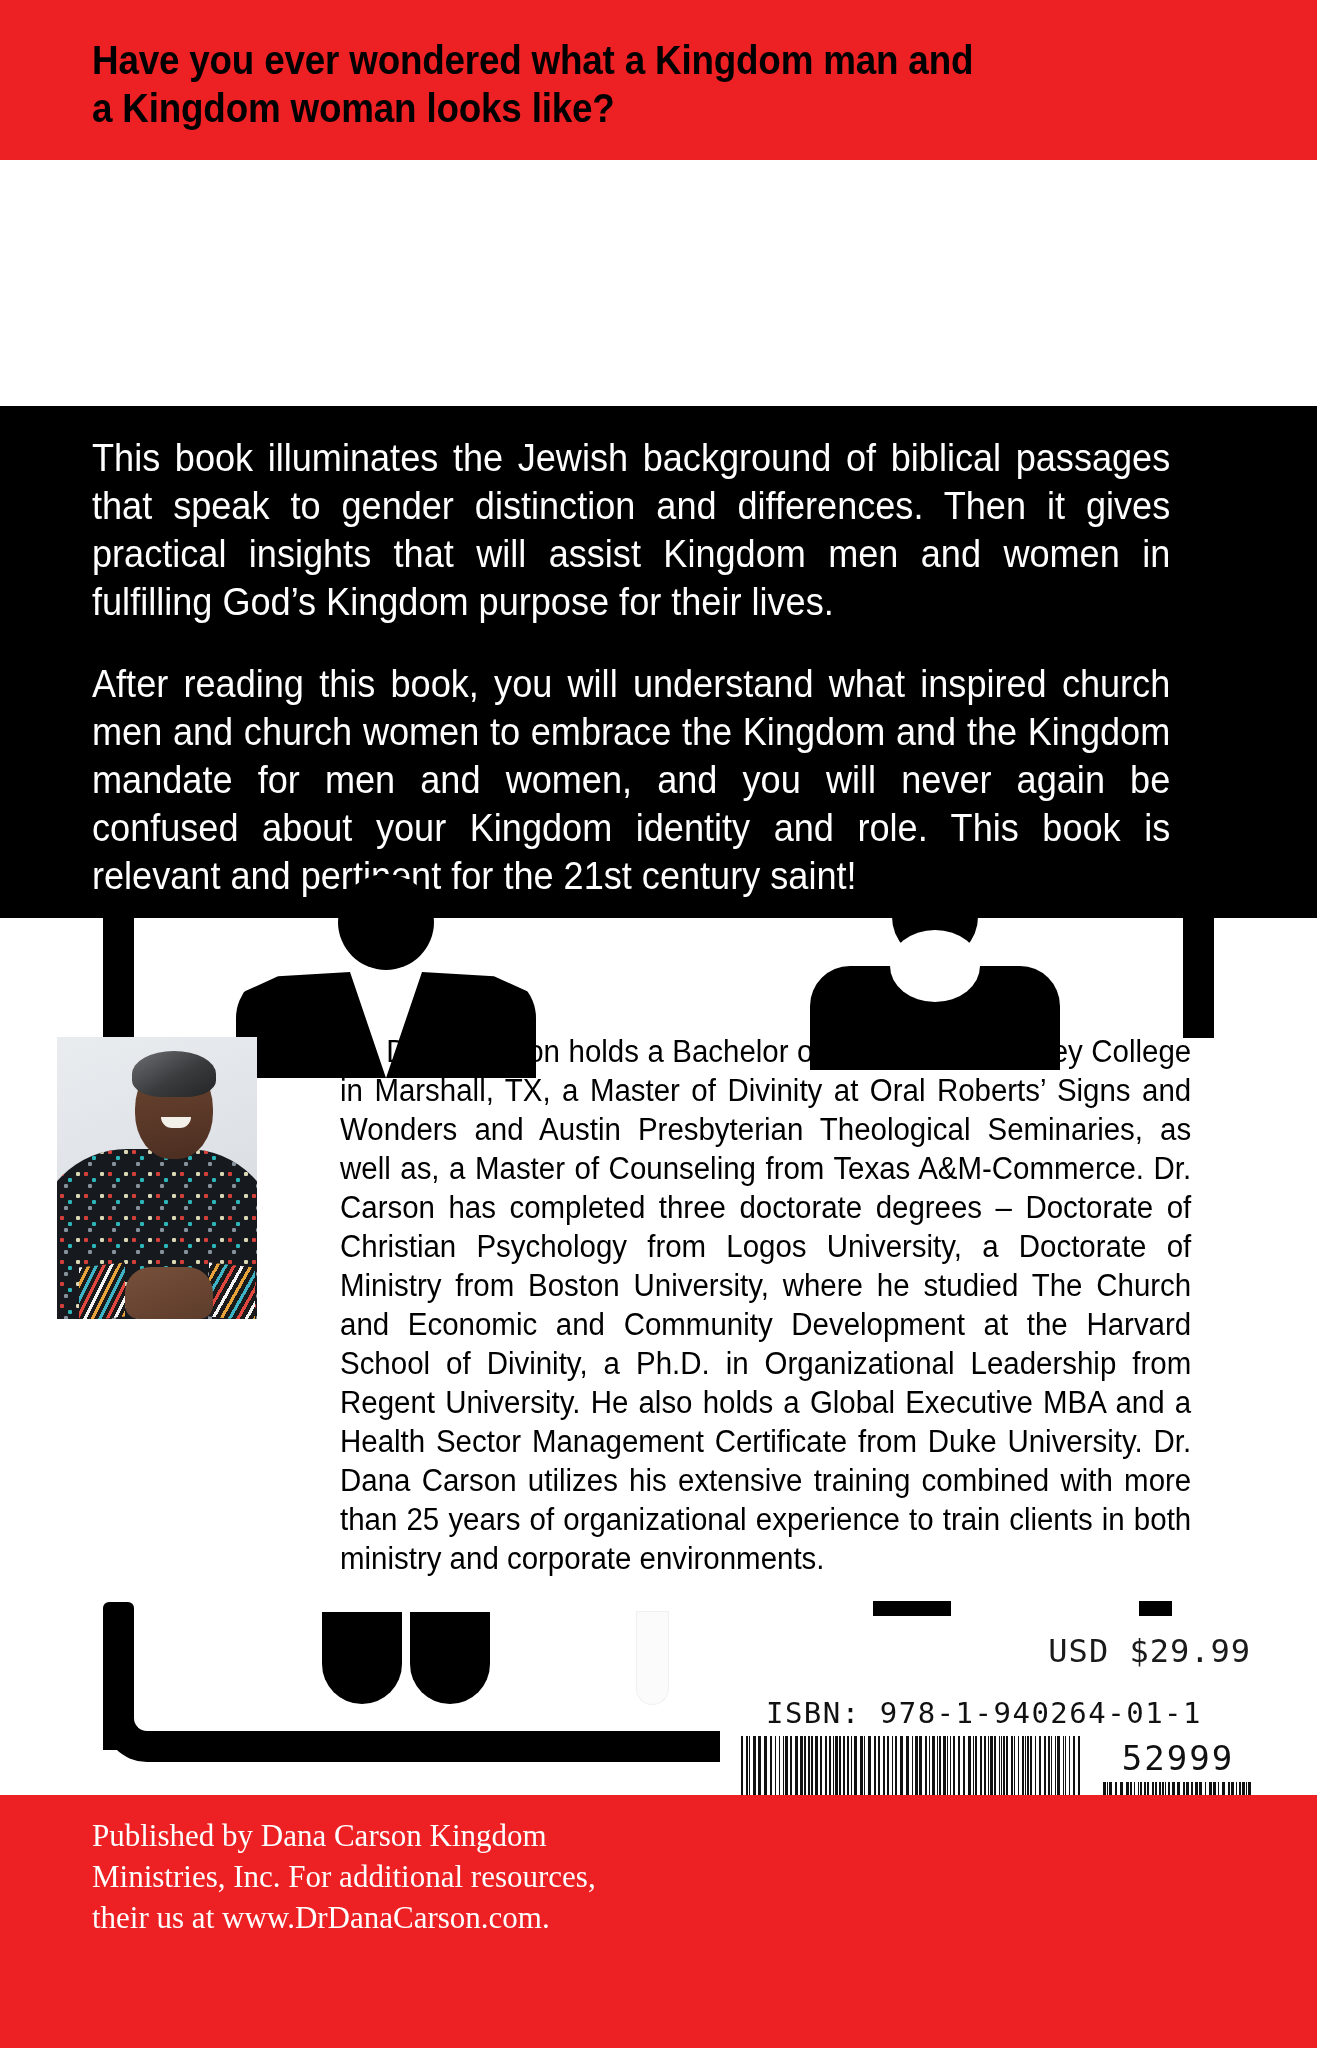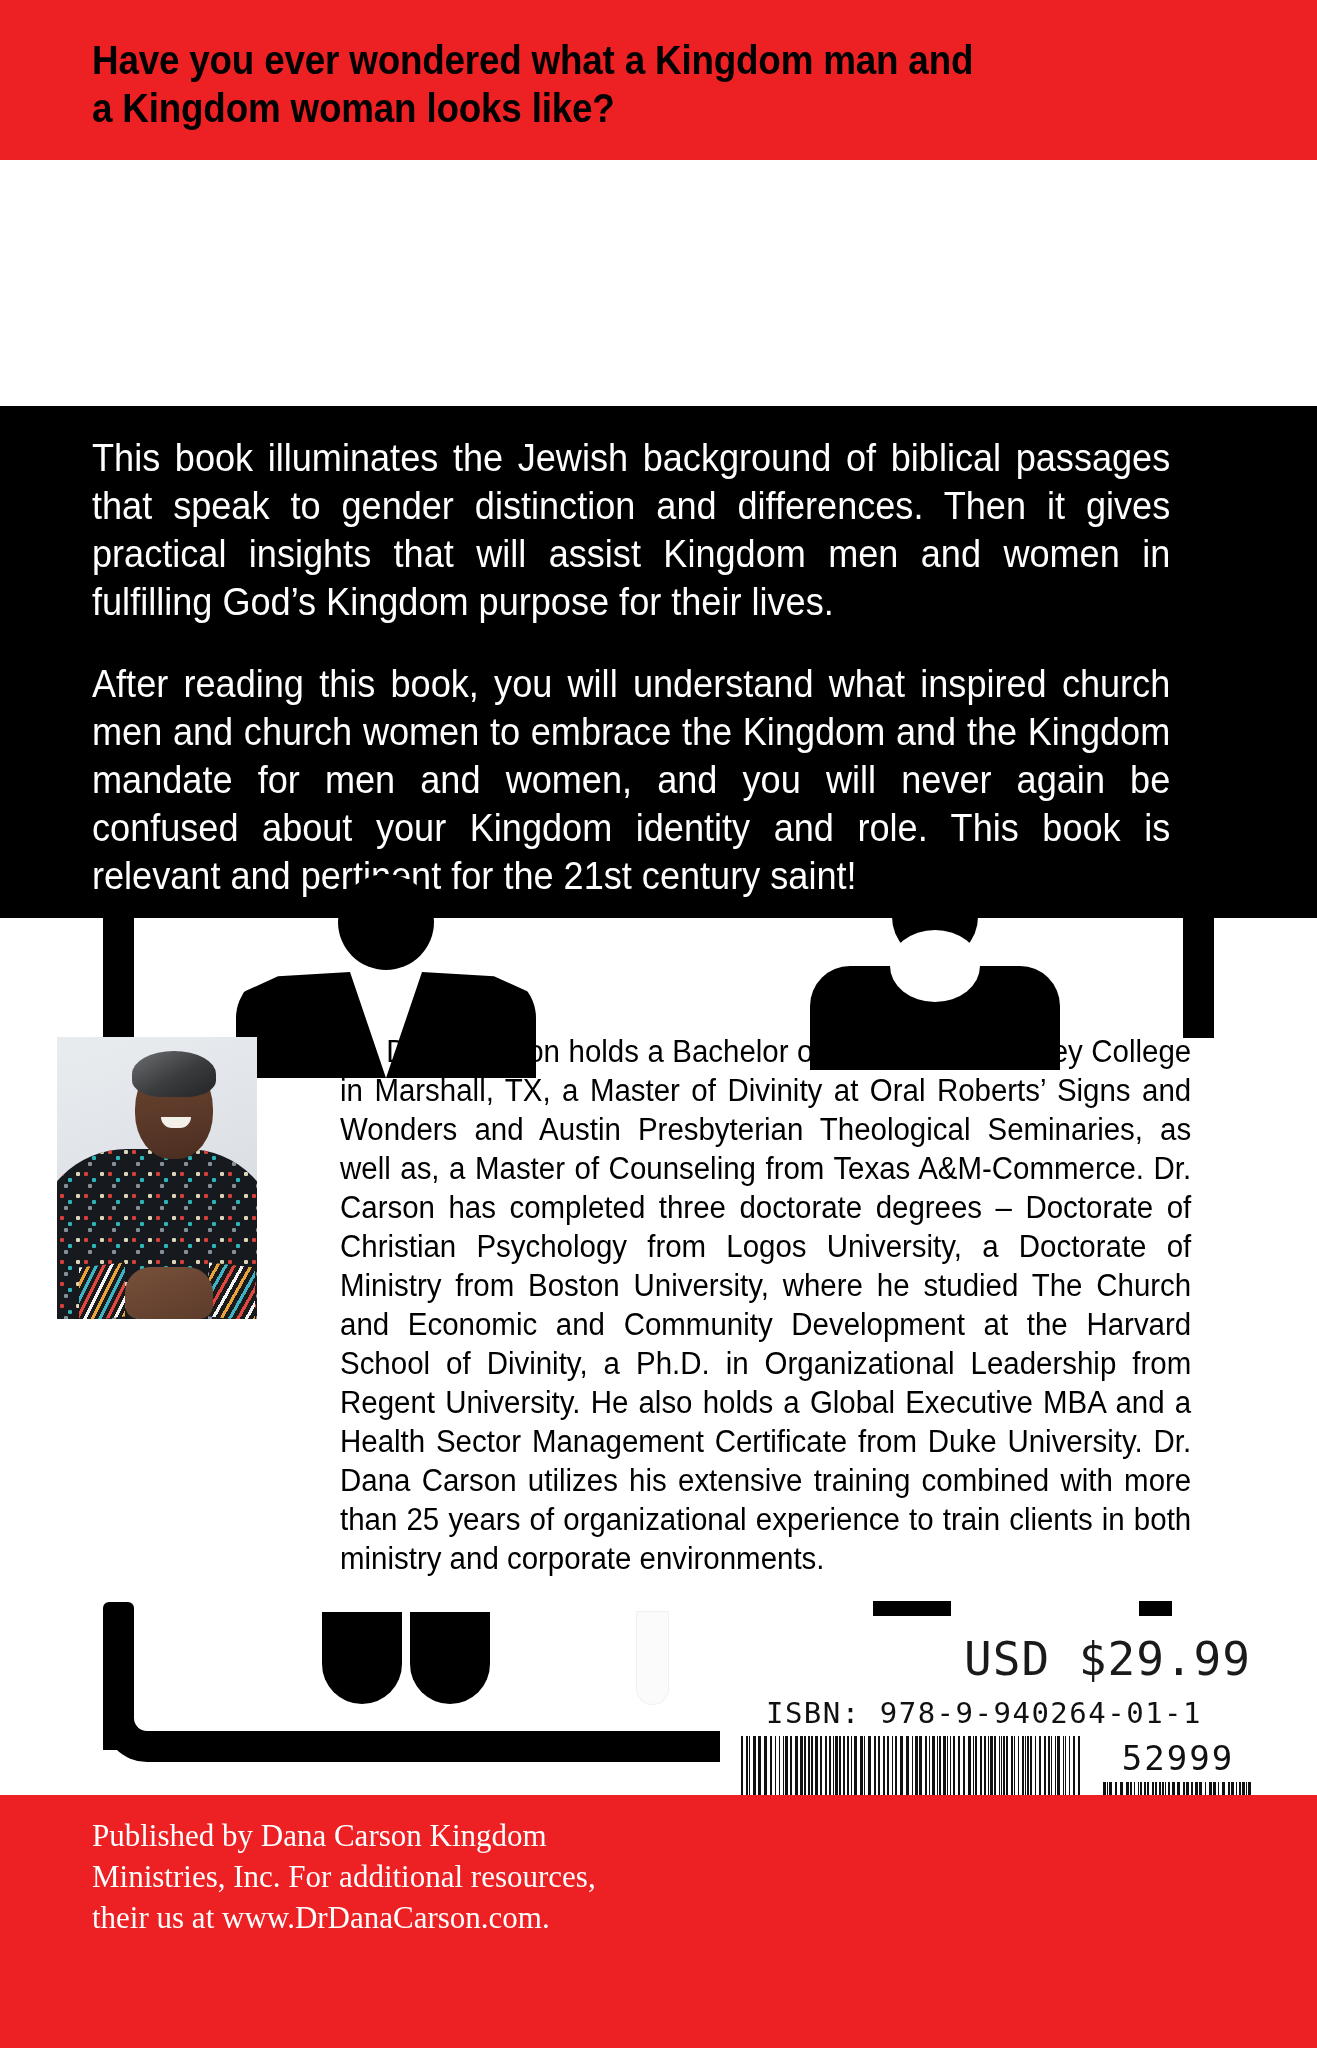--- a/index.html
+++ b/index.html
@@ -291,21 +291,21 @@
     background: #000000;
   }
 
   
   .price {
     position: absolute;
     right: 66px;
     top: 1632px;
     color: #1a1a1a;
     font-family: "DejaVu Sans Mono", monospace;
-    font-size: 46px;
+    font-size: 32px;
     letter-spacing: 1px;
   }
 
   
   .barcode-block {
     position: absolute;
     left: 731px;
     top: 1690px;
     width: 532px;
     background: #ffffff;
@@ -429,21 +429,21 @@
   <div class="leg-ghost"></div>
   <div class="frame-vert"></div>
   <div class="frame-elbow"></div>
   <div class="frame-horiz"></div>
   <div class="dash-a"></div>
   <div class="dash-b"></div>
 
   <div class="price">USD $29.99</div>
 
   <div class="barcode-block">
-    <div class="isbn-line">ISBN: 978-9-940264-01-1</div>
+    <div class="isbn-line">ISBN: 978-1-940264-01-1</div>
     <div class="bars-row">
       <div class="ean-main">
         <div class="bars" id="ean-bars">
             <div class="bar" style="left: 0px; width: 2px; height: 100%;"></div>
             <div class="bar" style="left: 5px; width: 2px; height: 100%;"></div>
             <div class="bar" style="left: 8px; width: 1px; height: 100%;"></div>
             <div class="bar" style="left: 12px; width: 3px; height: 100%;"></div>
             <div class="bar" style="left: 17px; width: 3px; height: 100%;"></div>
             <div class="bar" style="left: 23px; width: 3px; height: 100%;"></div>
             <div class="bar" style="left: 29px; width: 2px; height: 100%;"></div>

